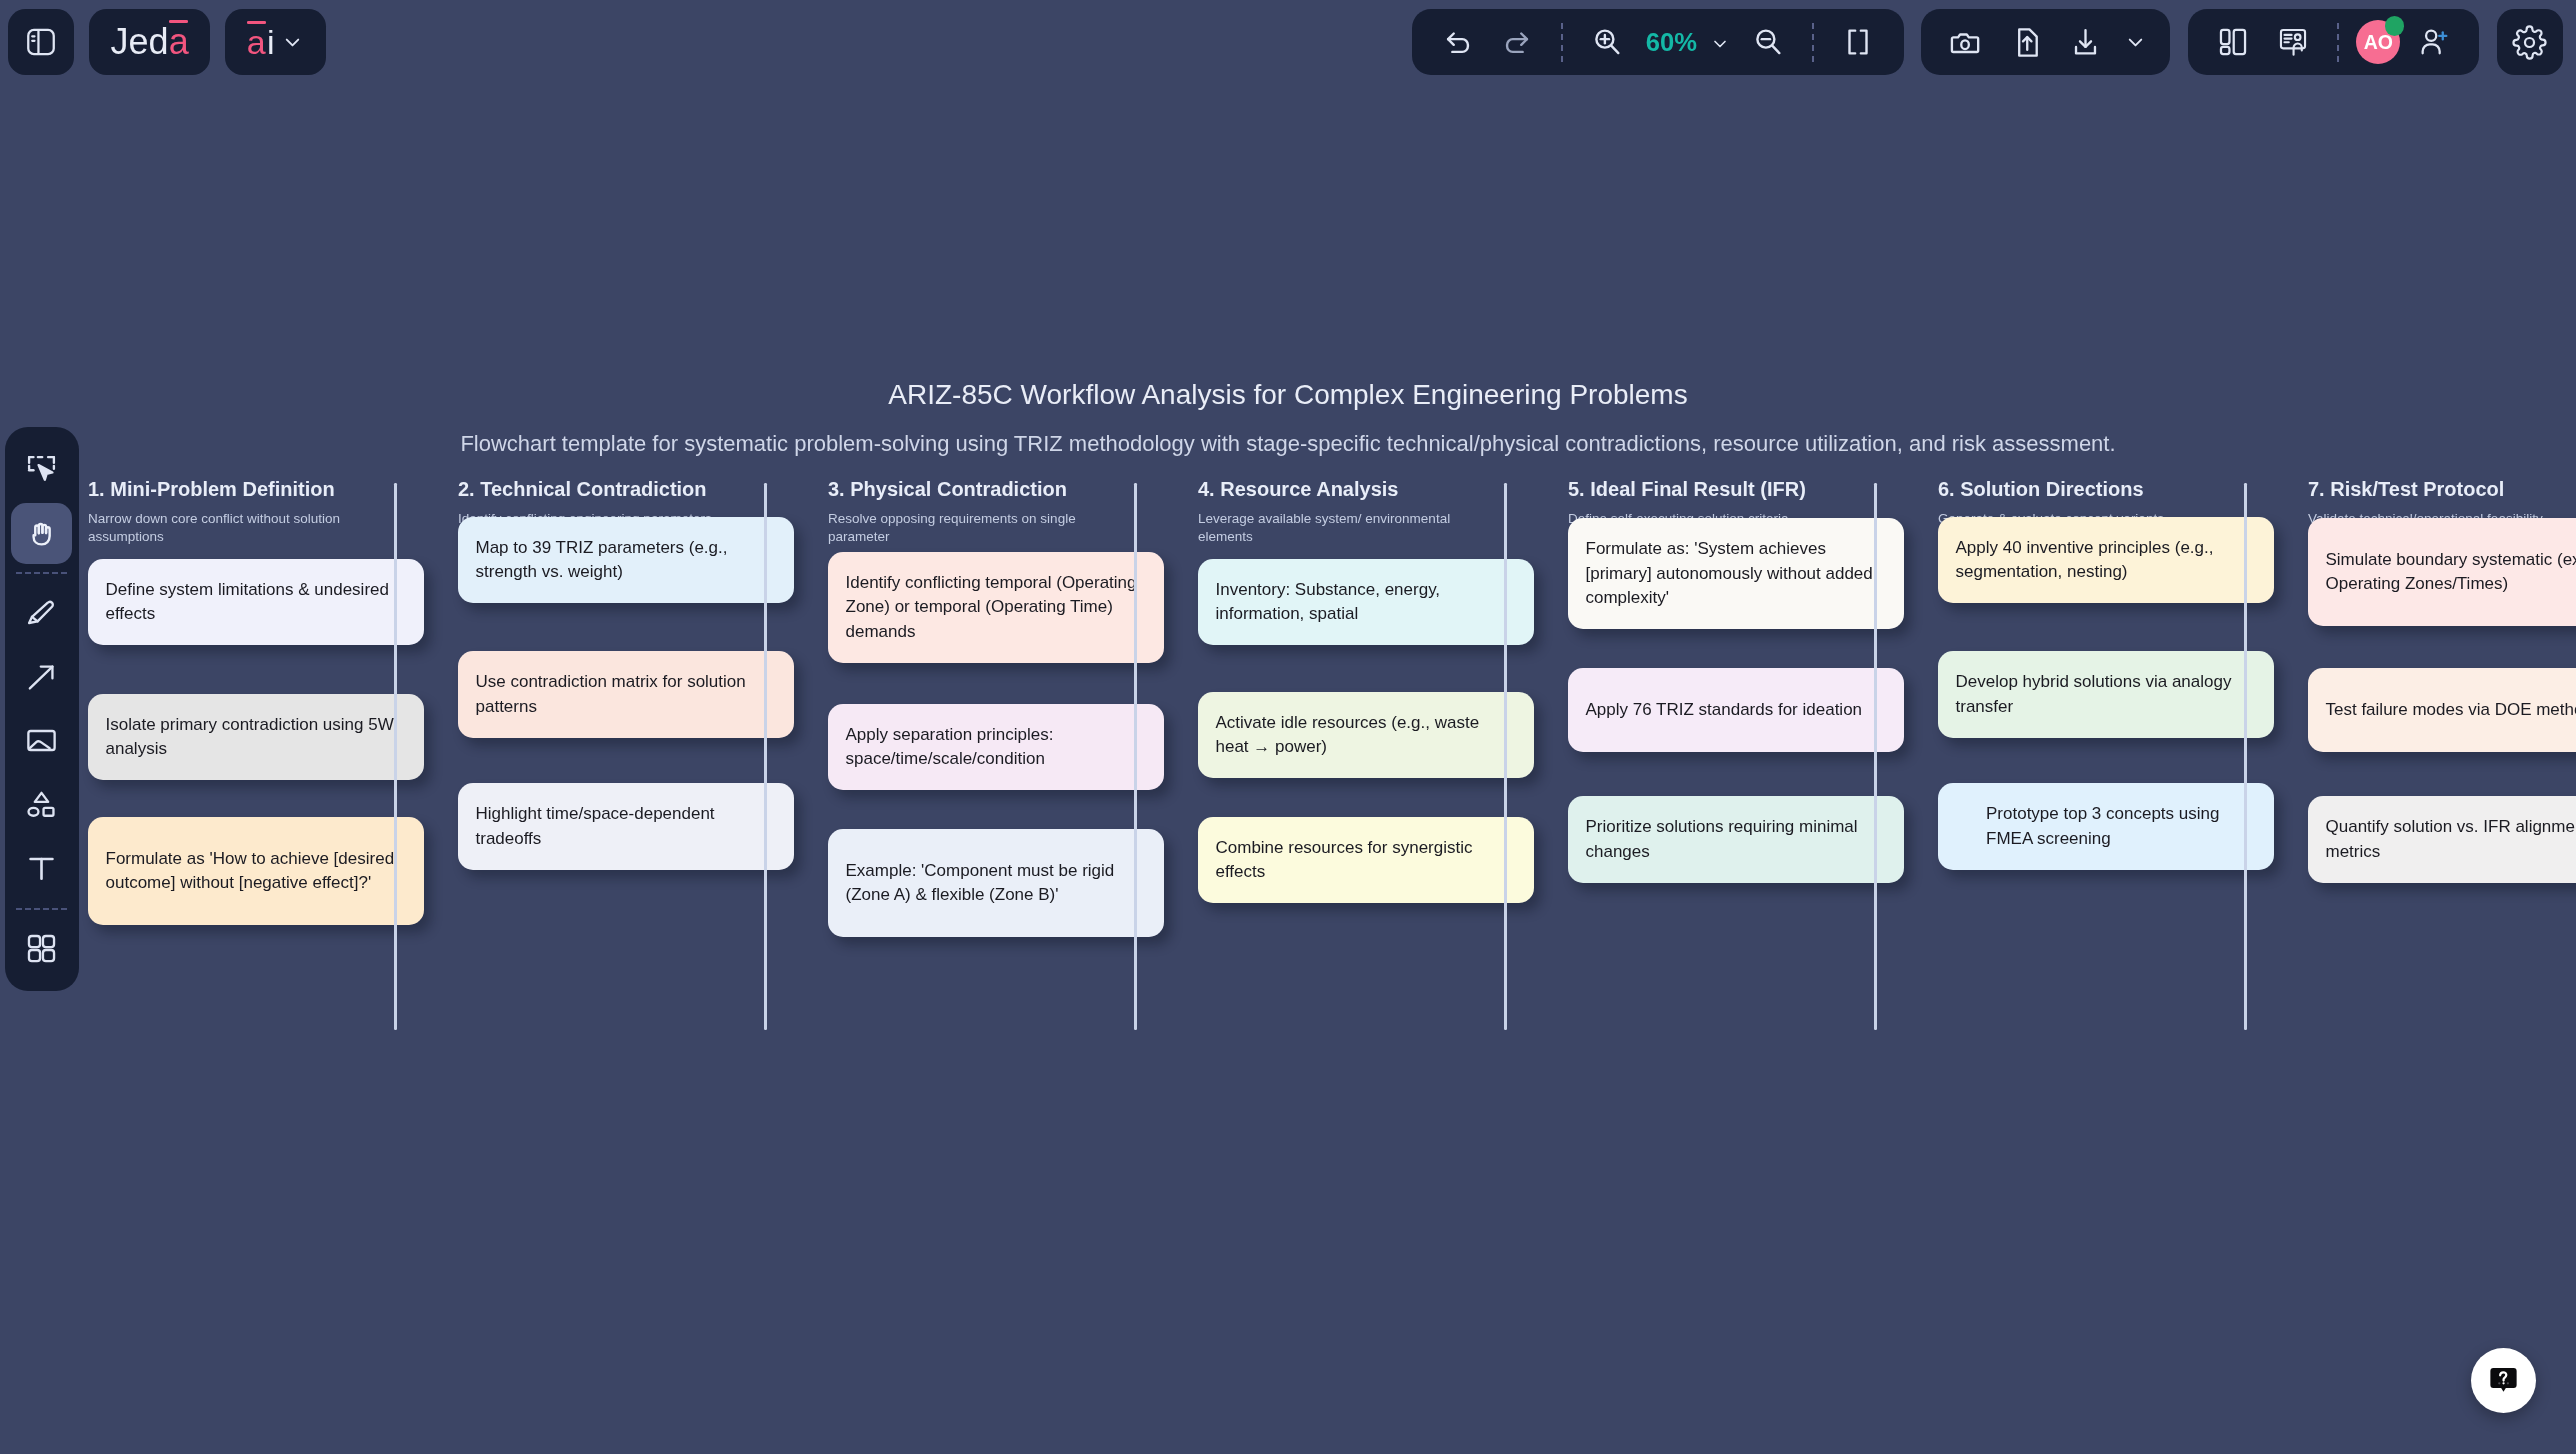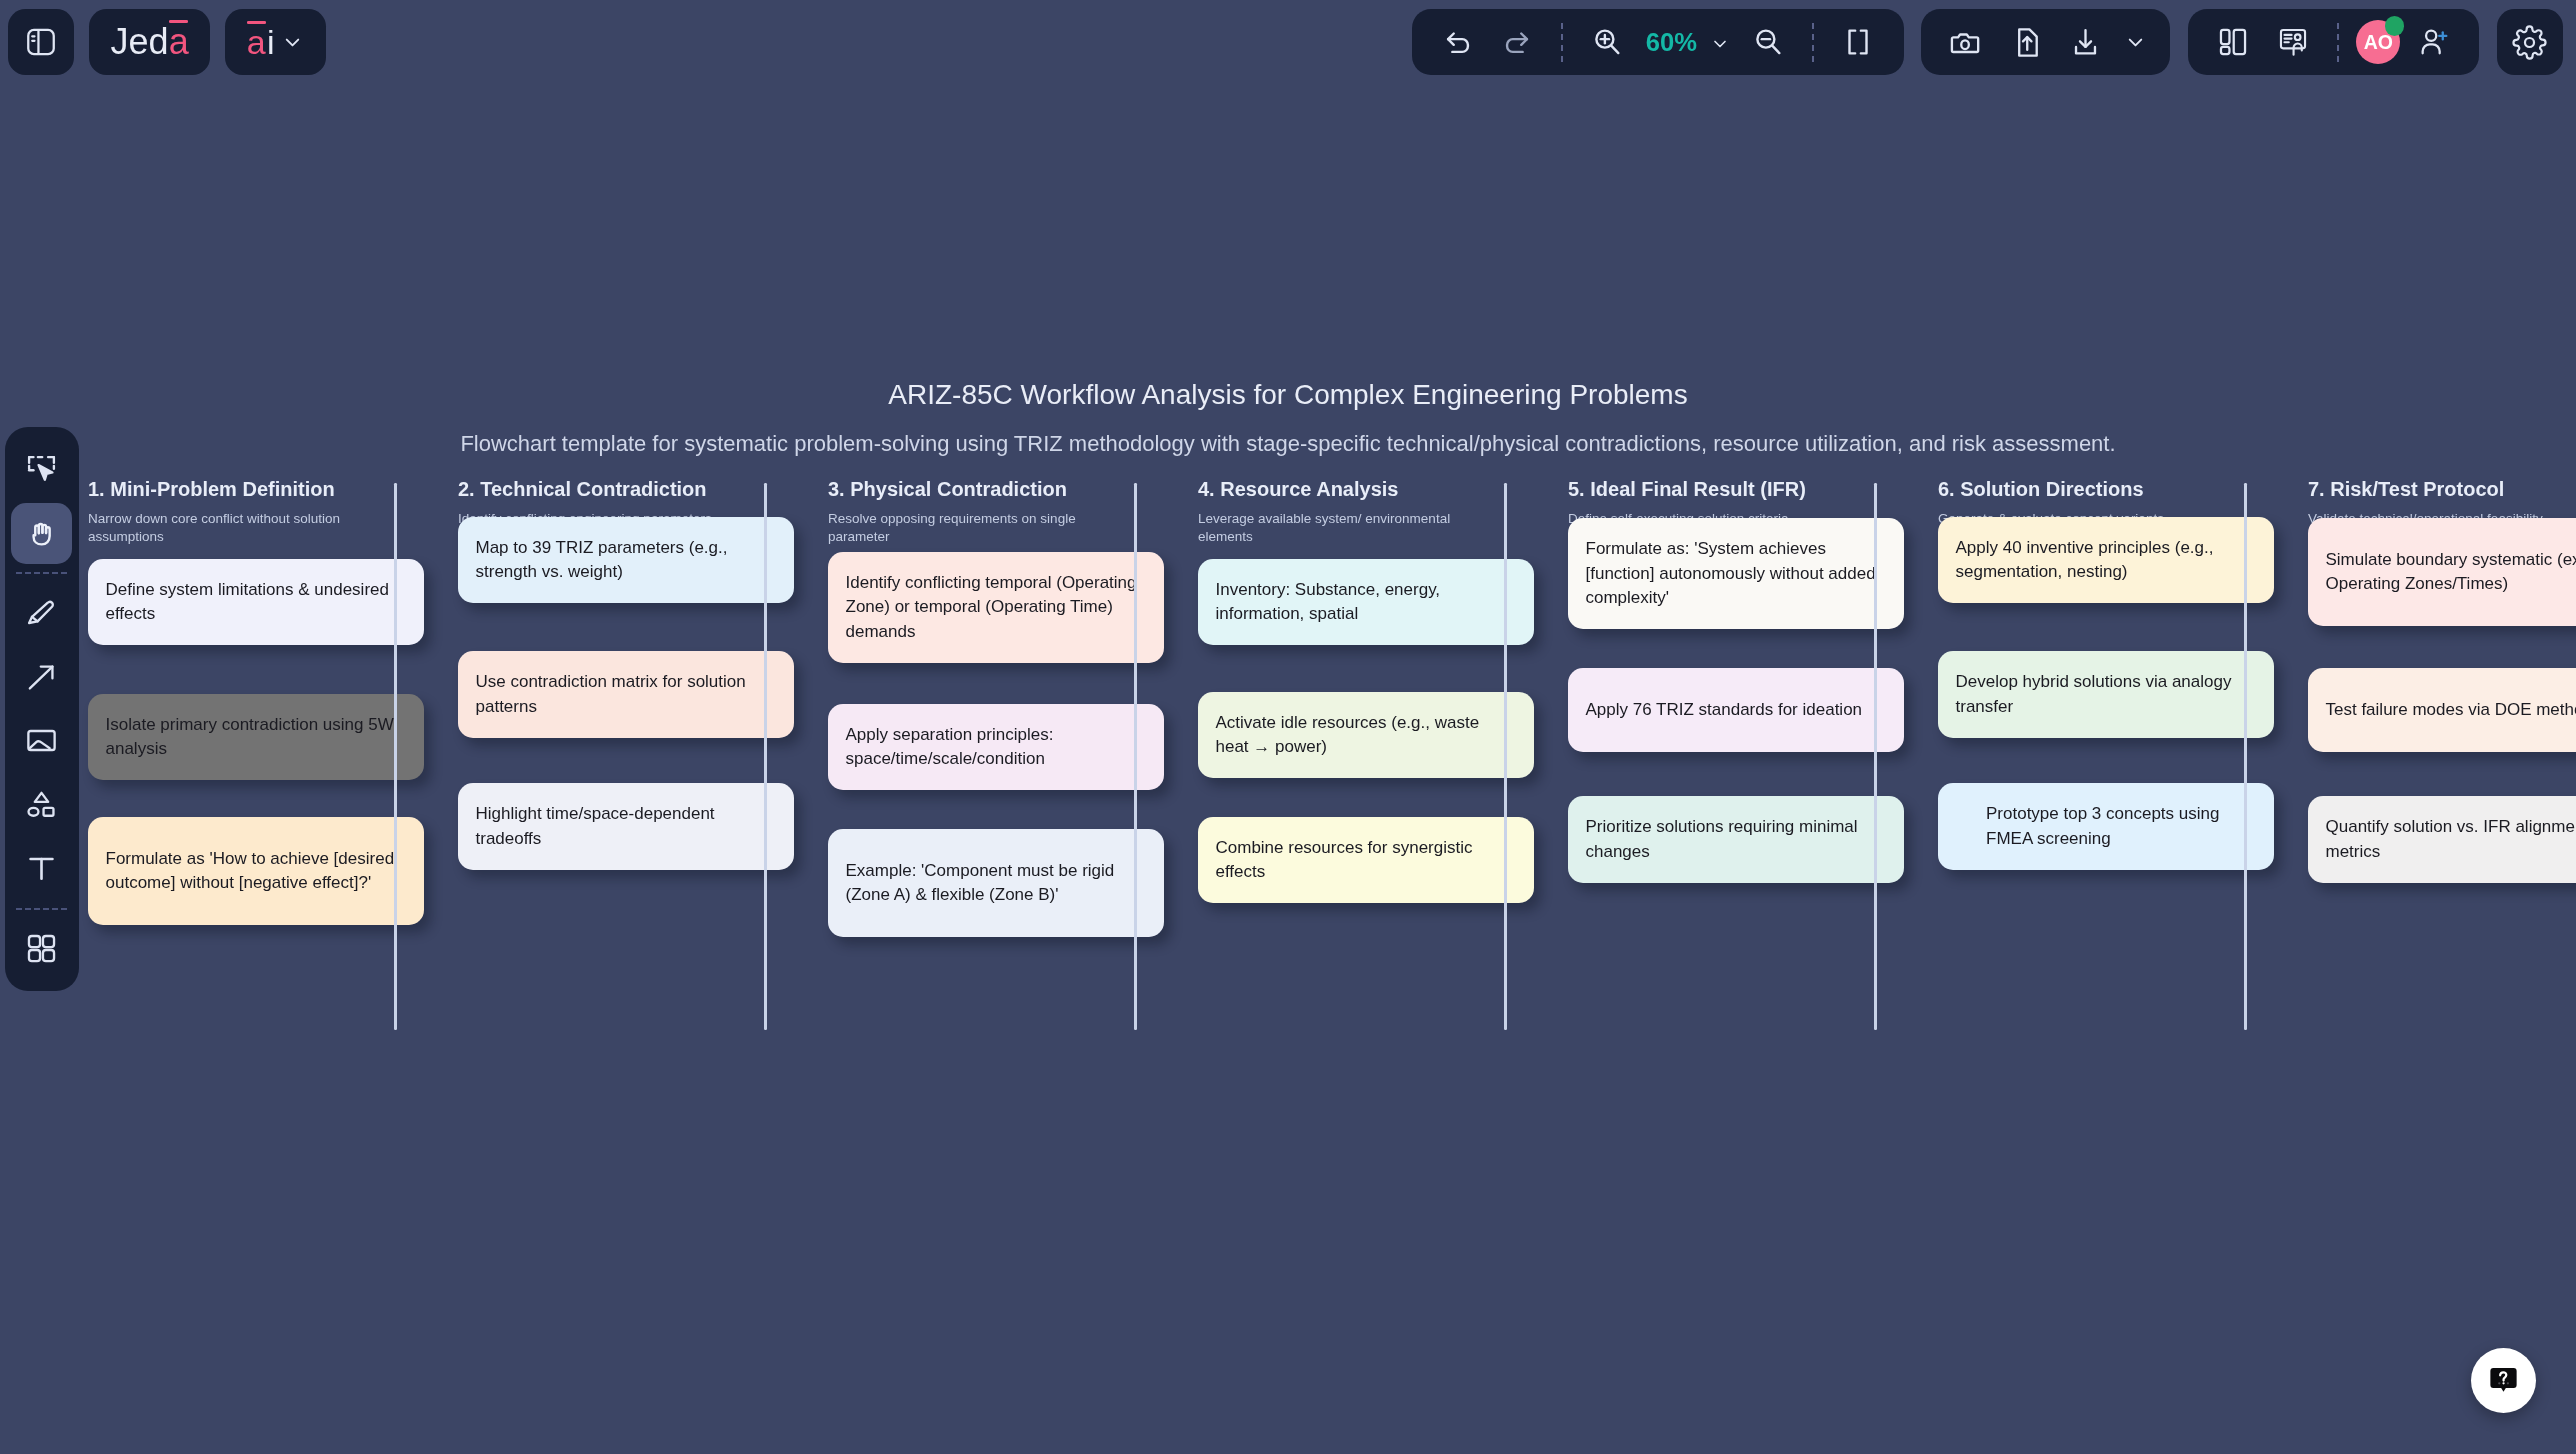--- a/index.html
+++ b/index.html
@@ -382,21 +382,21 @@
   <div class="doc-title">ARIZ-85C Workflow Analysis for Complex Engineering Problems</div>
   <div class="doc-sub">Flowchart template for systematic problem-solving using TRIZ methodology with stage-specific technical/physical contradictions, resource utilization, and risk assessment.</div>
   <div class="cols" id="cols">
       <div class="col">
         <div class="col-title">1. Mini-Problem Definition</div>
         <div class="col-sub">Narrow down core conflict without solution assumptions</div>
         <div class="cards">
           <div class="card" style="top: 0px; min-height: 84px; background: rgb(240, 241, 251);">
             <span>Define system limitations &amp; undesired effects</span>
           </div>
-          <div class="card" style="top: 135px; min-height: 84px; background: #737373; align-items: center;">
+          <div class="card" style="top: 135px; min-height: 84px; background: #e5e5e5; align-items: center;">
             <span>Isolate primary contradiction using 5W analysis</span>
           </div>
           <div class="card" style="top: 258px; min-height: 108px; background: rgb(253, 234, 205);">
             <span>Formulate as 'How to achieve [desired outcome] without [negative effect]?'</span>
           </div>
         </div>
         <div class="divider"></div>
       </div>
       <div class="col">
         <div class="col-title">2. Technical Contradiction</div>
@@ -444,21 +444,21 @@
             <span>Combine resources for synergistic effects</span>
           </div>
         </div>
         <div class="divider"></div>
       </div>
       <div class="col">
         <div class="col-title">5. Ideal Final Result (IFR)</div>
         <div class="col-sub">Define self-executing solution criteria</div>
         <div class="cards">
           <div class="card" style="top: -22px; min-height: 108px; background: rgb(250, 249, 245);">
-            <span>Formulate as: 'System achieves [function] autonomously without added complexity'</span>
+            <span>Formulate as: 'System achieves [primary] autonomously without added complexity'</span>
           </div>
           <div class="card" style="top: 128px; min-height: 84px; background: rgb(246, 235, 248);">
             <span>Apply 76 TRIZ standards for ideation</span>
           </div>
           <div class="card" style="top: 256px; min-height: 84px; background: rgb(223, 241, 237);">
             <span>Prioritize solutions requiring minimal changes</span>
           </div>
         </div>
         <div class="divider"></div>
       </div>

